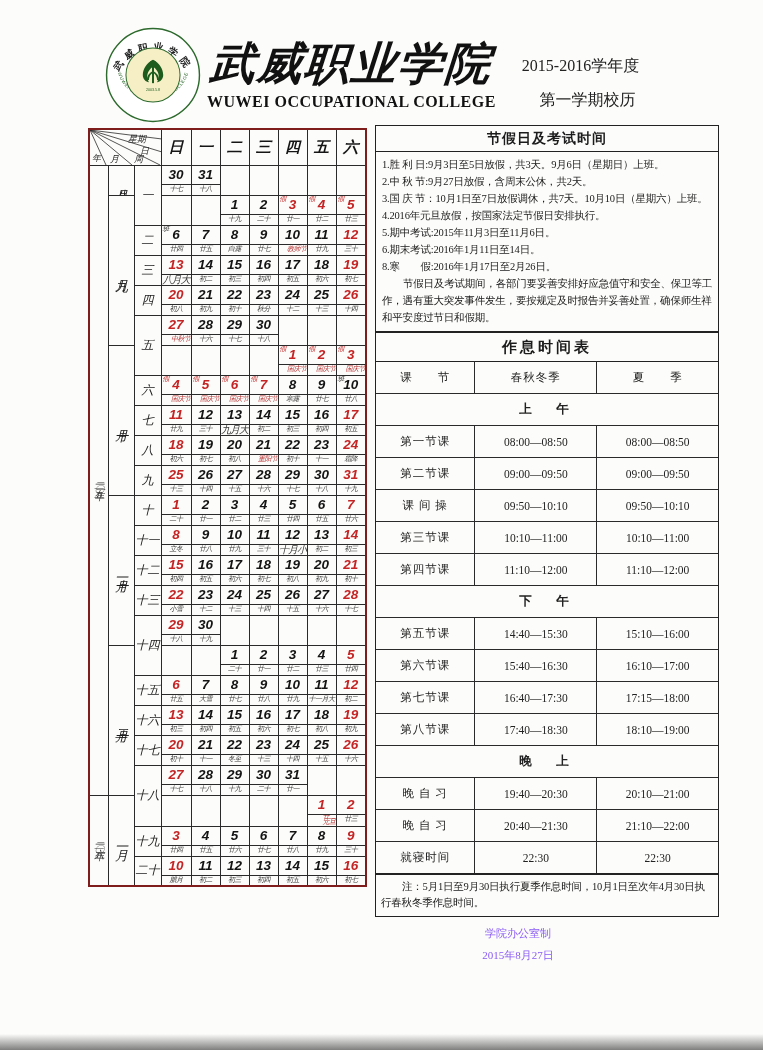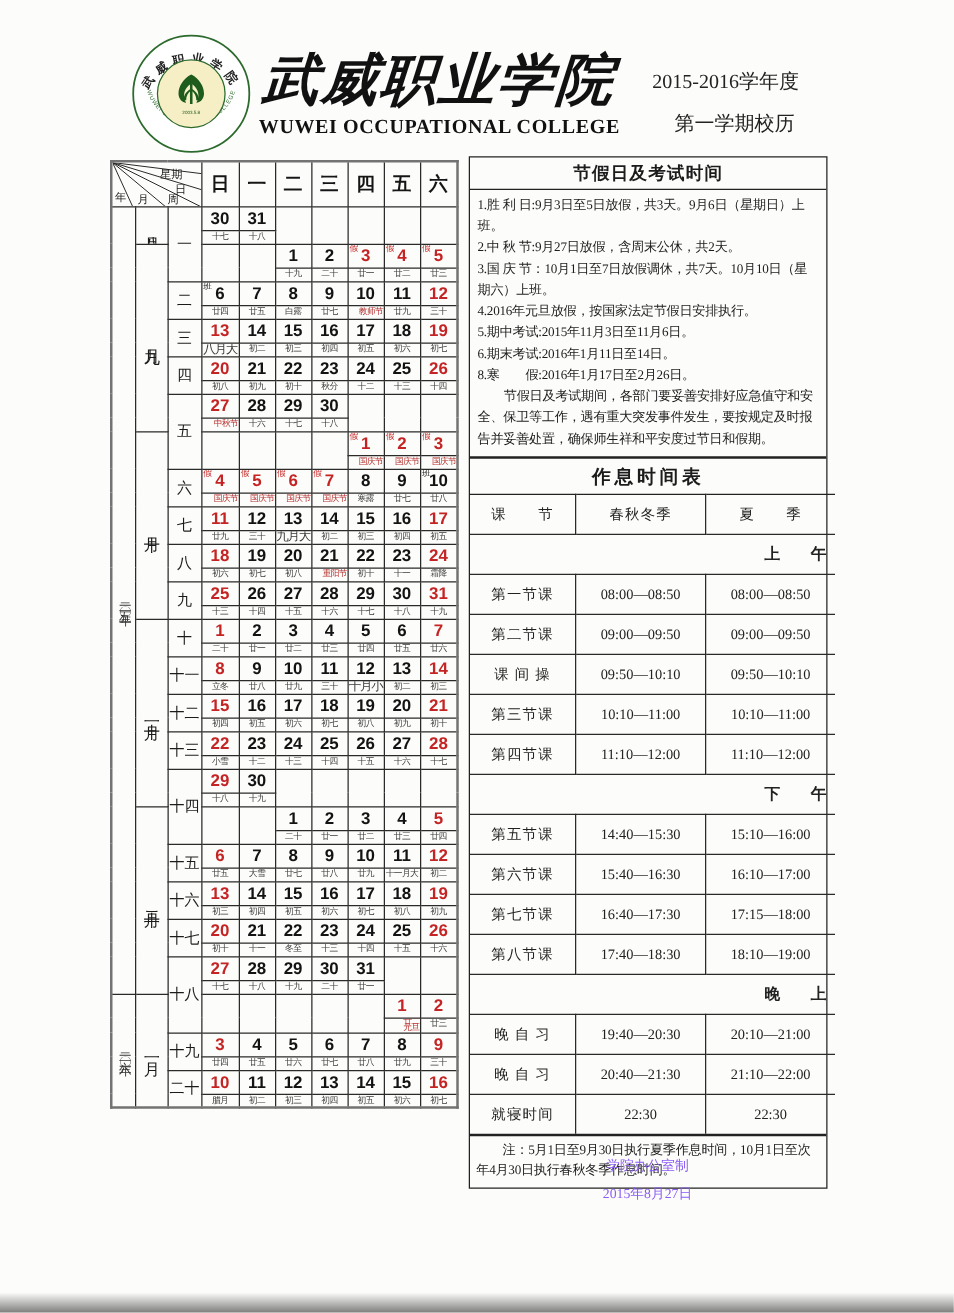--- a/index.html
+++ b/index.html
@@ -8,21 +8,21 @@
 
   
   #seal{left:104px;top:26px;width:98px;height:98px;}
   #cn-title{left:210px;top:34px;width:260px;font-family:"Liberation Serif",serif;font-weight:bold;font-style:italic;font-size:45px;letter-spacing:2px;color:#111;transform:skewX(-4deg);white-space:nowrap;}
   #en-title{left:207px;top:93px;width:260px;font-family:"Liberation Serif",serif;font-weight:bold;font-size:16px;letter-spacing:.5px;color:#111;white-space:nowrap;}
   #term{left:498px;top:54px;width:165px;text-align:center;font-size:16px;line-height:24px;color:#222;}
   #term .t2{padding-left:14px;margin-top:10px;}
 
   
   #cal-wrap{left:88px;top:128px;}
-  table.cal{border-collapse:collapse;table-layout:fixed;border:2px solid #737373;}
+  table.cal{border-collapse:collapse;table-layout:fixed;border:2px solid #7f1d1d;font-style:italic;}
   table.cal td{border:1px solid #2a2a2a;padding:0;text-align:center;vertical-align:middle;overflow:hidden;}
   tr.hrow{height:36px;}
   td.corner{position:relative;padding:0;}
   .corner .lbl{position:absolute;font-size:9px;color:#222;line-height:9px;}
   td.dow{font-size:15px;font-weight:600;color:#151515;}
   tr.rd{height:19px;}
   tr.rl{height:11px;}
   td.cy{writing-mode:vertical-rl;text-orientation:upright;font-size:10px;letter-spacing:2px;color:#333;}
   td.cm{writing-mode:vertical-rl;text-orientation:upright;font-size:13px;color:#1b1b1b;letter-spacing:1px;}
   td.cw{font-size:12px;color:#1b1b1b;}
@@ -30,33 +30,33 @@
   td.cd.red{color:#c42424;}
   td.cd .mk{position:absolute;top:0;left:1px;font-size:7px;font-weight:normal;line-height:7px;font-family:"Liberation Serif",serif;}
   td.cd .mk.j{color:#c42424;}
   td.cd .mk.b{color:#222;}
   td.cl{font-size:7px;line-height:5.5px;letter-spacing:-.5px;color:#3a3a3a;white-space:pre-line;}
   td.cl.lred{color:#b43030;text-align:right;}
   td.cl.big{font-size:10px;letter-spacing:-1px;}
   td.ce{background:transparent;}
 
   
-  #panel{left:375px;top:125px;width:287px;border:1.5px solid #222;background:transparent;box-sizing:border-box;}
+  #panel{left:375px;top:125px;width:344px;border:1.5px solid #222;background:transparent;box-sizing:border-box;}
   .n-title{text-align:center;font-weight:bold;font-size:14px;padding:4px 0 3px;border-bottom:1.5px solid #222;letter-spacing:1px;}
   .notices{border-bottom:2px solid #222;padding:4px 5px 5px 6px;}
   .notice-item{font-size:10.5px;line-height:17px;letter-spacing:-.2px;}
   .notices .remark{font-size:10.5px;line-height:17px;text-indent:2em;letter-spacing:-.2px;}
   .tt-title{text-align:center;font-weight:bold;font-size:15px;letter-spacing:3px;padding:5px 0 4px;}
   table.tt{width:100%;border-collapse:collapse;table-layout:fixed;}
   table.tt td{border:1px solid #2a2a2a;height:29px;text-align:center;font-size:11.5px;color:#222;}
   table.tt td:first-child{border-left:none;}
   table.tt td:last-child{border-right:none;}
   table.tt tr:first-child td{border-top:1.5px solid #222;}
   table.tt tr:last-child td{border-bottom:none;}
-  table.tt td.sec{font-weight:bold;letter-spacing:6px;font-size:12.5px;text-align:right;}
+  table.tt td.sec{font-weight:bold;letter-spacing:6px;font-size:12.5px;}
   table.tt td.lblc{letter-spacing:1px;}
   .tt-note{border-top:2px solid #222;font-size:10.5px;line-height:16px;padding:4px 5px 5px;text-indent:2em;letter-spacing:-.2px;}
 
   
   #footer{left:373px;top:922px;width:290px;text-align:center;font-size:11px;line-height:22px;color:#8b5cf6;}
   #scan-shadow{left:0;bottom:0;width:763px;height:16px;background:linear-gradient(to bottom,rgba(120,120,120,0),rgba(60,60,60,.65));}
 </style>
 </head>
 <body>
 

